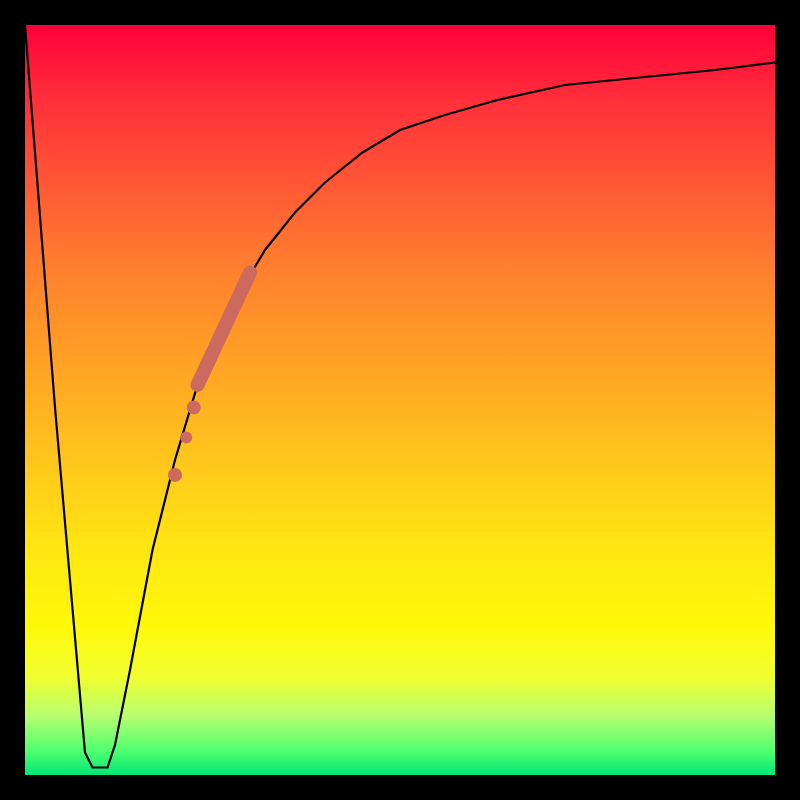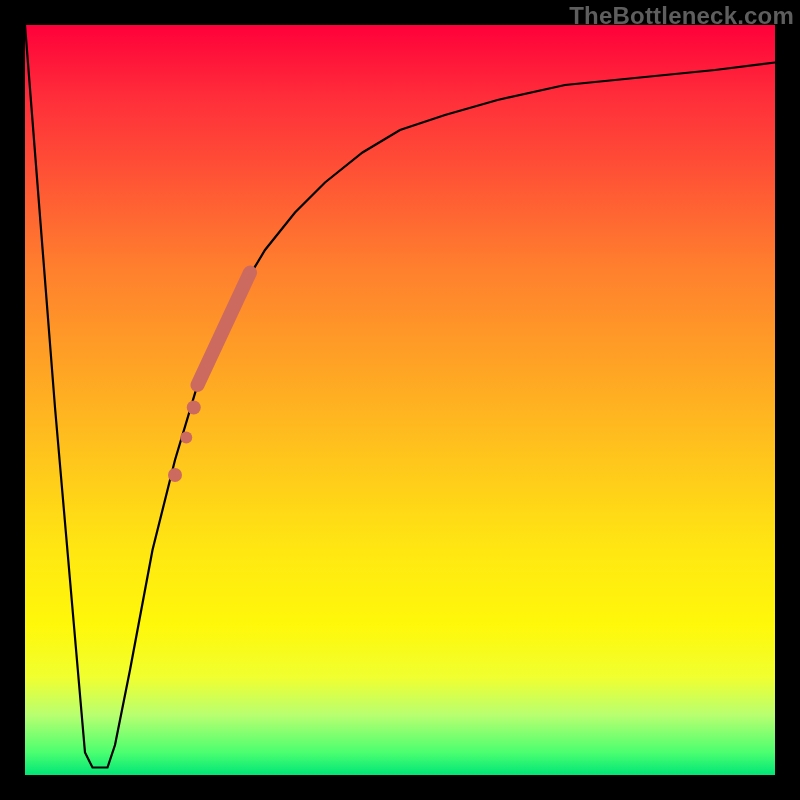--- a/index.html
+++ b/index.html
@@ -61,14 +61,13 @@
     <svg width="750" height="750" viewBox="0 0 750 750">
       <path id="curve" fill="none" stroke="#000000" stroke-width="2.2" stroke-linecap="round" d="M0.0 0.0 L30.0 382.5 L60.0 727.5 L67.5 742.5 L75.0 742.5 L82.5 742.5 L90.0 720.0 L105.0 645.0 L127.5 525.0 L150.0 435.0 L172.5 360.0 L195.0 307.5 L217.5 262.5 L240.0 225.0 L270.0 187.5 L300.0 157.5 L337.5 127.5 L375.0 105.0 L420.0 90.0 L472.5 75.0 L540.0 60.0 L615.0 52.5 L690.0 45.0 L750.0 37.5"></path>
       <line id="hlseg" stroke="#cc6a5f" stroke-width="14" stroke-linecap="round" x1="172.5" y1="360" x2="225" y2="247.49999999999994"></line>
       <g id="hlpts">
           <circle cx="168.75" cy="382.5" r="7" fill="#cc6a5f"></circle>
           <circle cx="161.25" cy="412.5" r="6" fill="#cc6a5f"></circle>
           <circle cx="150" cy="450" r="7" fill="#cc6a5f"></circle>
         </g>
     </svg>
   </div>
-  <div class="watermark">TheBottleneck.com</div>
 </div>
 
 </body></html>

